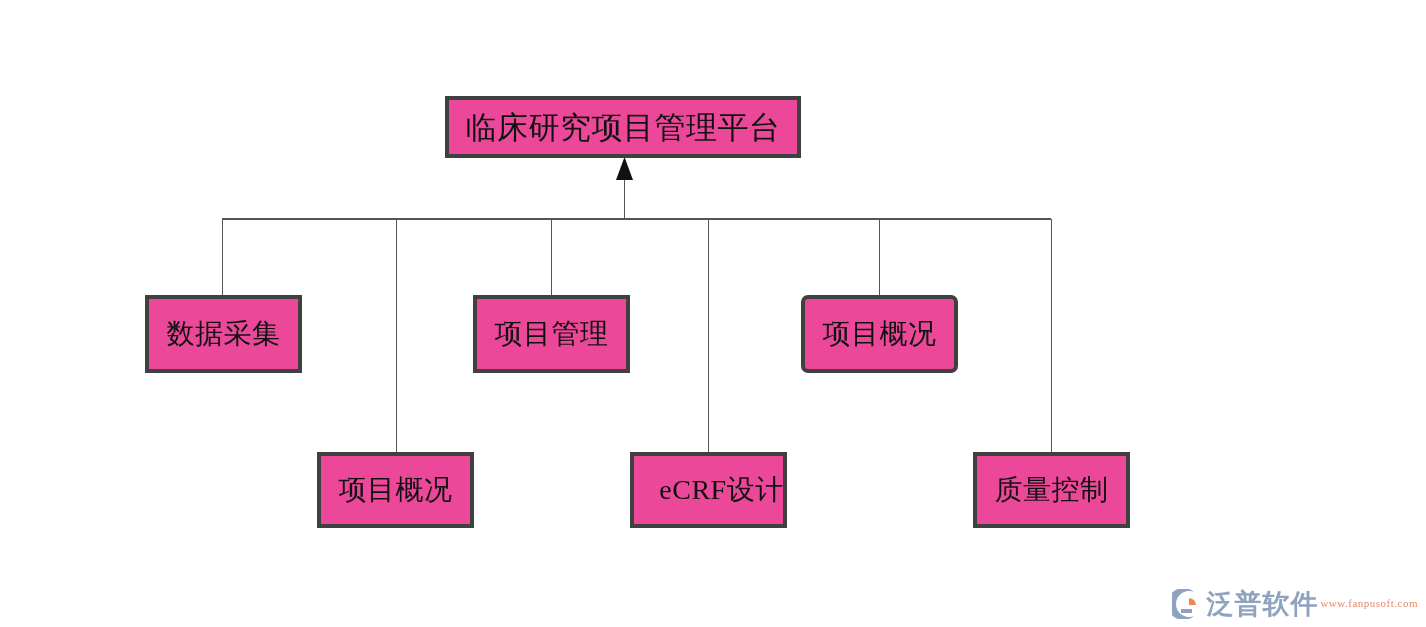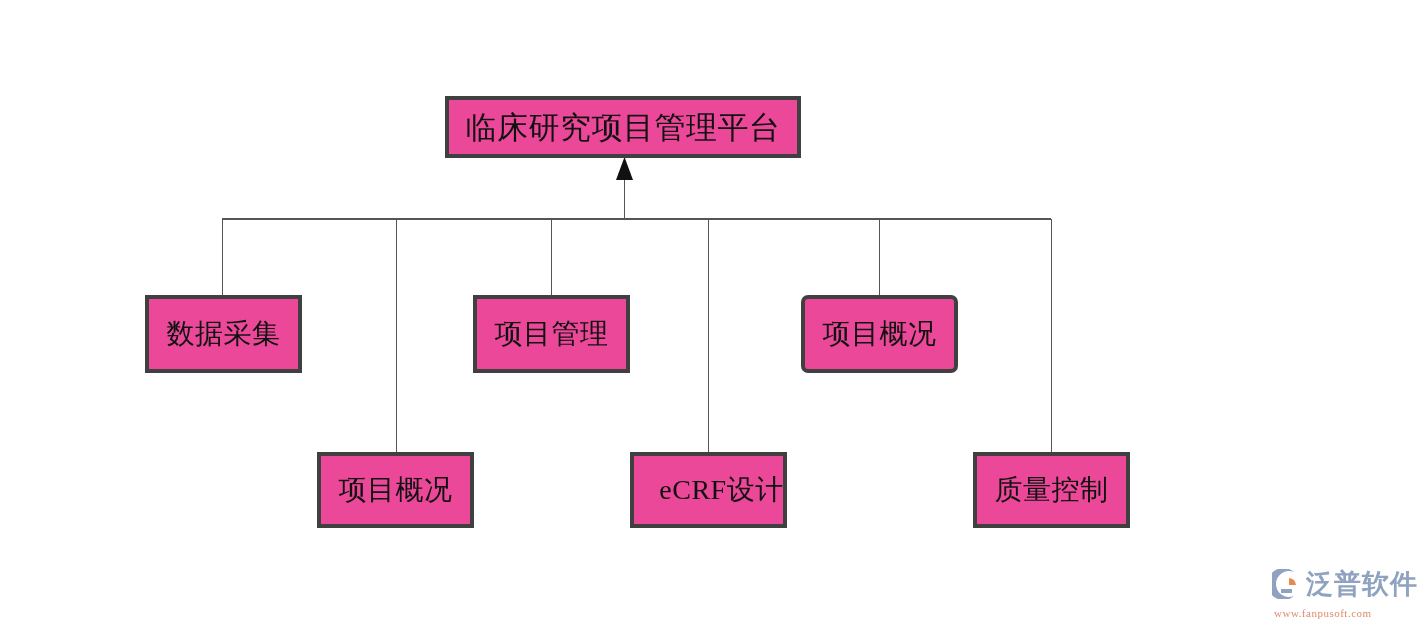--- a/index.html
+++ b/index.html
@@ -74,21 +74,20 @@
   .pos-ecrf-design    { left: 630px; top: 452px; padding-left: 26px; }
   .pos-quality-ctrl   { left: 973px; top: 452px; }
 
   
   #watermark {
     position: absolute;
     right: 8px;
     bottom: 8px;
     z-index: 3;
     display: flex;
-    flex-direction: column;
     align-items: flex-start;
     user-select: none;
   }
   .wm-row {
     display: flex;
     align-items: center;
     gap: 4px;
   }
   .wm-mark {
     width: 30px;

